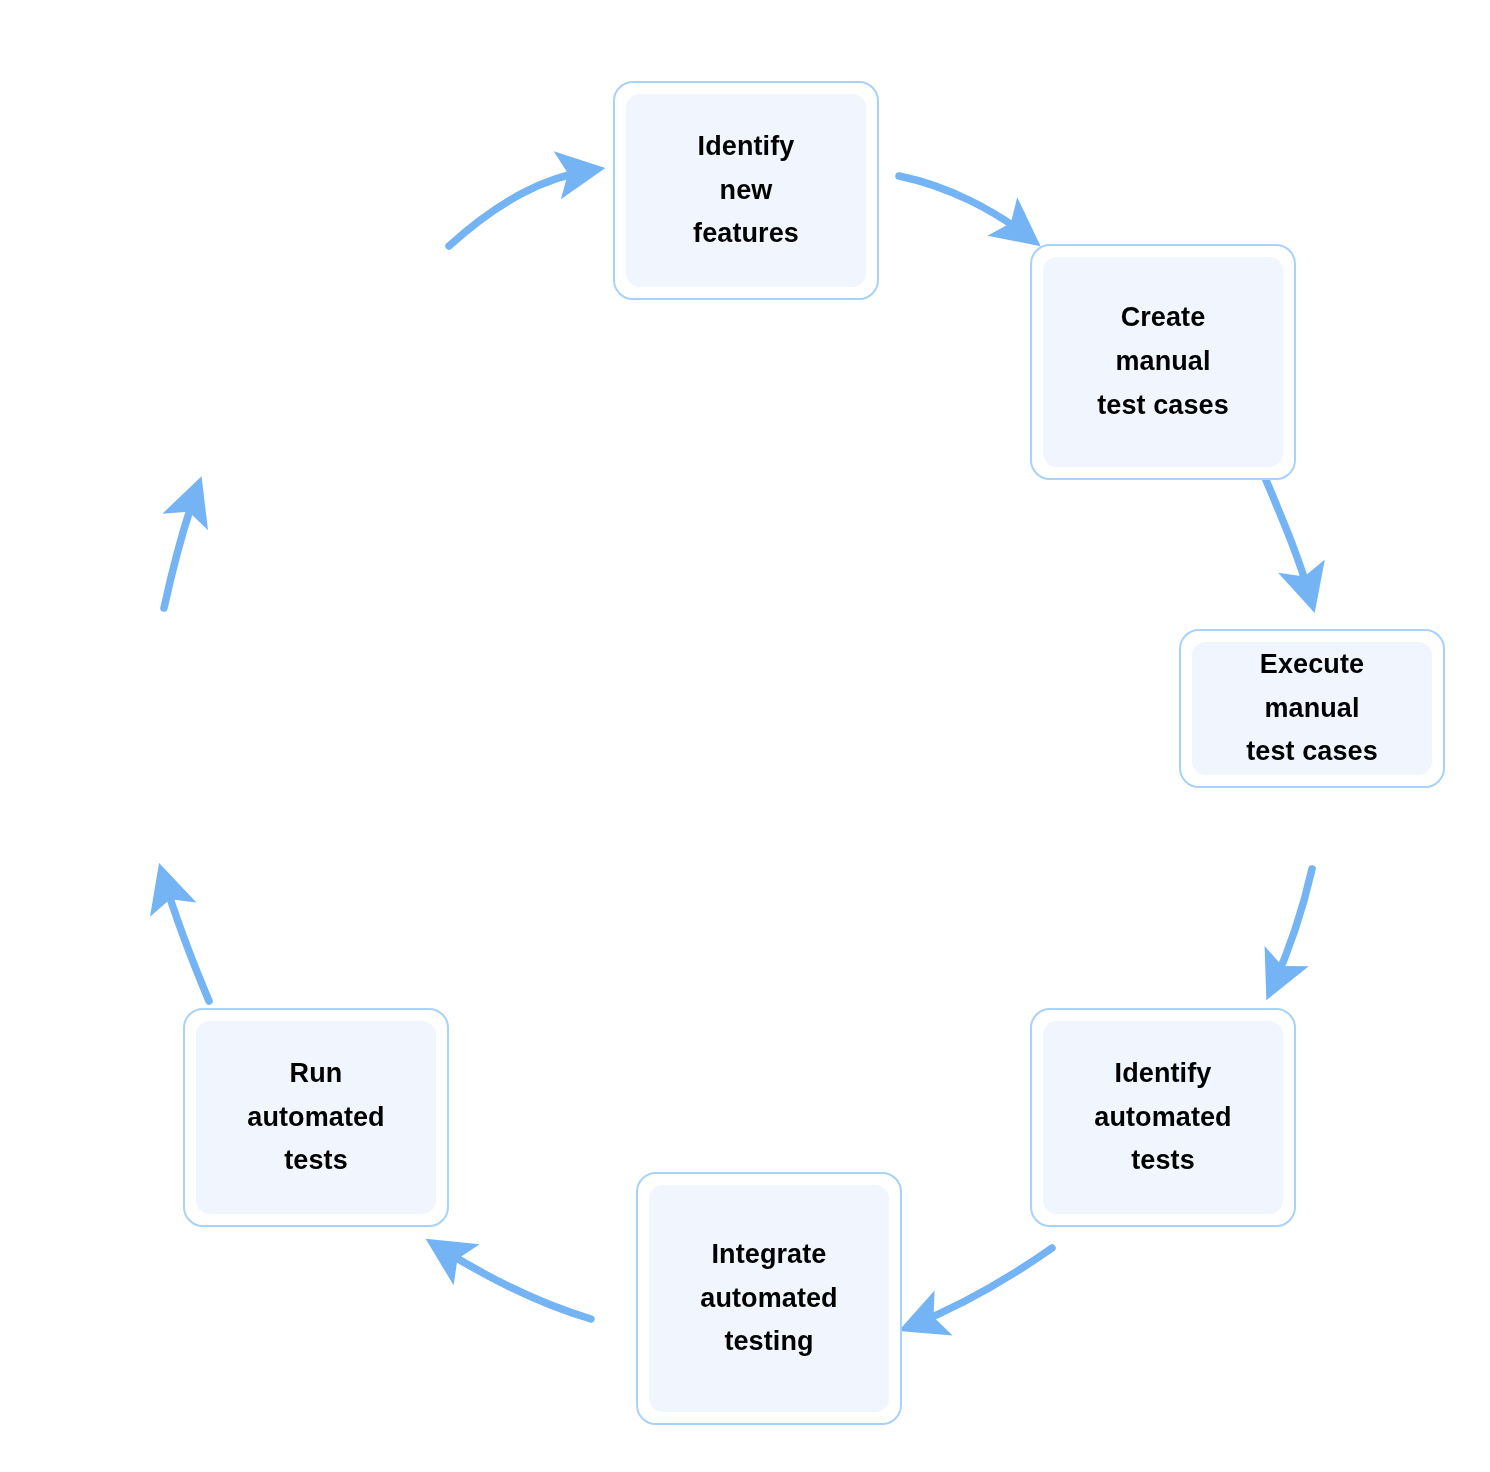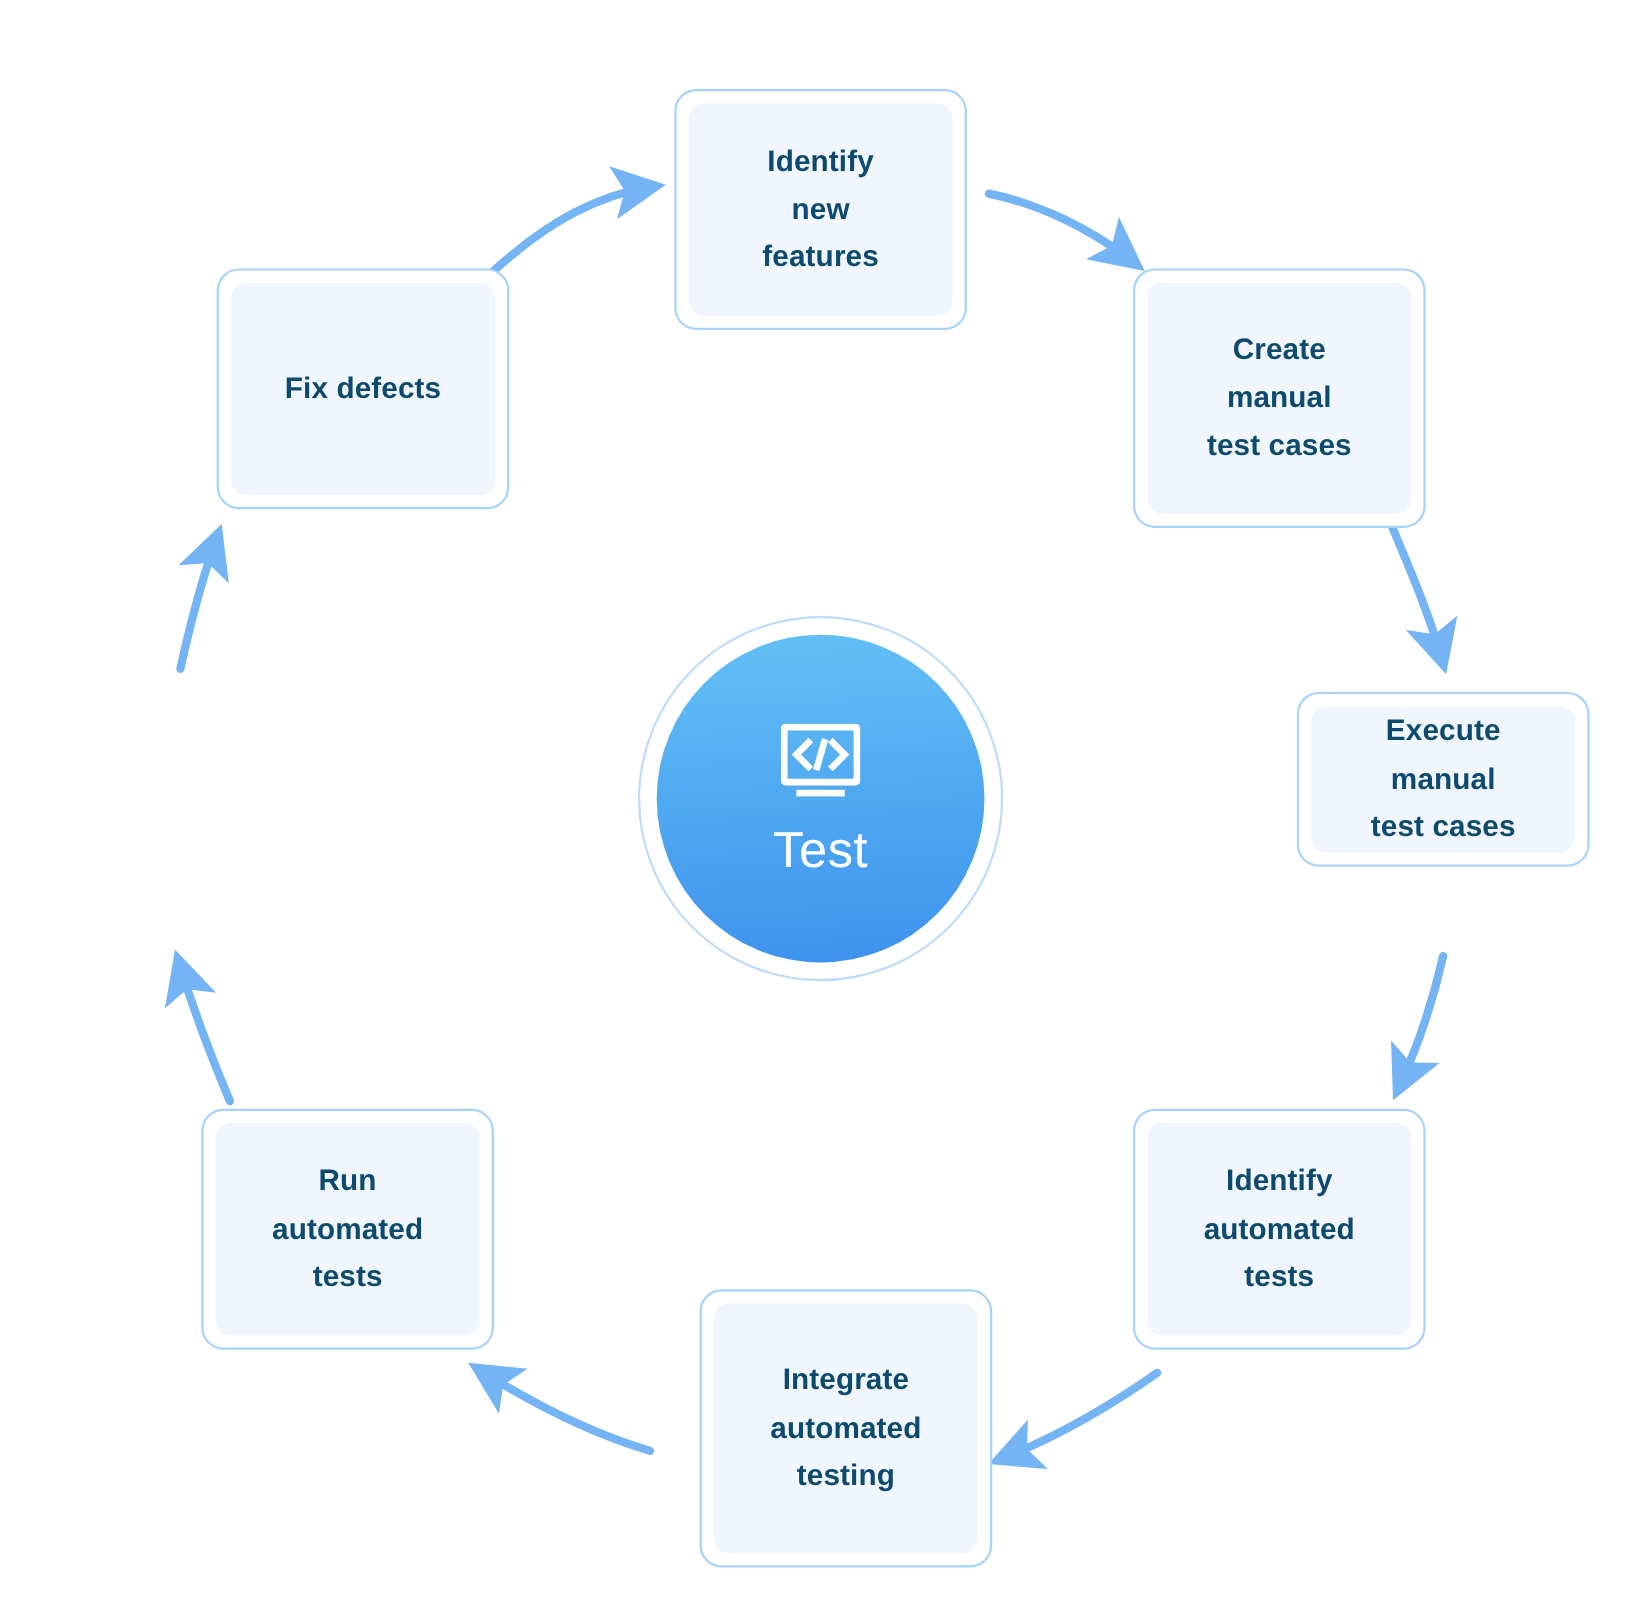--- a/index.html
+++ b/index.html
@@ -50,21 +50,21 @@
     border-radius: 14px;
     display: flex;
     align-items: center;
     justify-content: center;
     text-align: center;
   }
   .node-label {
     font-size: 27px;
     font-weight: 700;
     line-height: 1.62;
-    color: #0c4a6e;
+    color: #000000;
     letter-spacing: 0.1px;
     white-space: pre-line;
     padding: 0 6px;
   }
 
   
   .n-top        { left: 613px;  top: 81px;   width: 266px; height: 219px; }
   .n-top-right  { left: 1030px; top: 244px;  width: 266px; height: 236px; }
   .n-right      { left: 1179px; top: 629px;  width: 266px; height: 159px; }
   .n-bot-right  { left: 1030px; top: 1008px; width: 266px; height: 219px; }
@@ -132,34 +132,20 @@
       <path d="M 1052 1248 C 1005 1281 961 1306 911 1326"></path>
 
       <path d="M 591 1319 C 541 1304 489 1279 437 1246"></path>
 
       <path d="M 209 1001 C 193 963 177 922 163 876"></path>
 
       <path d="M 164 608 C 173 567 183 528 197 489"></path>
     </g>
   </svg>
 
-  <div id="hub">
-    <div id="hub-circle">
-      <span id="hub-icon">
-        <svg width="74" height="68" viewBox="0 0 74 68" aria-hidden="true">
-          <rect x="4" y="3" width="66" height="50" rx="1" fill="none" stroke="#ffffff" stroke-width="6"></rect>
-          <path d="M 26 17 L 15 28 L 26 39" fill="none" stroke="#ffffff" stroke-width="6" stroke-linecap="square" stroke-linejoin="miter"></path>
-          <path d="M 48 17 L 59 28 L 48 39" fill="none" stroke="#ffffff" stroke-width="6" stroke-linecap="square" stroke-linejoin="miter"></path>
-          <path d="M 41 14 L 33 42" fill="none" stroke="#ffffff" stroke-width="6" stroke-linecap="butt"></path>
-          <rect x="15" y="60" width="44" height="6" fill="#ffffff"></rect>
-        </svg>
-      </span>
-      <span id="hub-label">Test</span>
-    </div>
-  </div>
 
   <div class="node n-top">
     <div class="node-inner">
       <span class="node-label">Identify
 new
 features</span>
     </div>
   </div>
 
   <div class="node n-top-right">
@@ -196,19 +182,14 @@
 
   <div class="node n-bot-left">
     <div class="node-inner">
       <span class="node-label">Run
 automated
 tests</span>
     </div>
   </div>
 
 
-  <div class="node n-top-left">
-    <div class="node-inner">
-      <span class="node-label">Fix defects</span>
-    </div>
-  </div>
 
 </div>
 
 </body></html>

